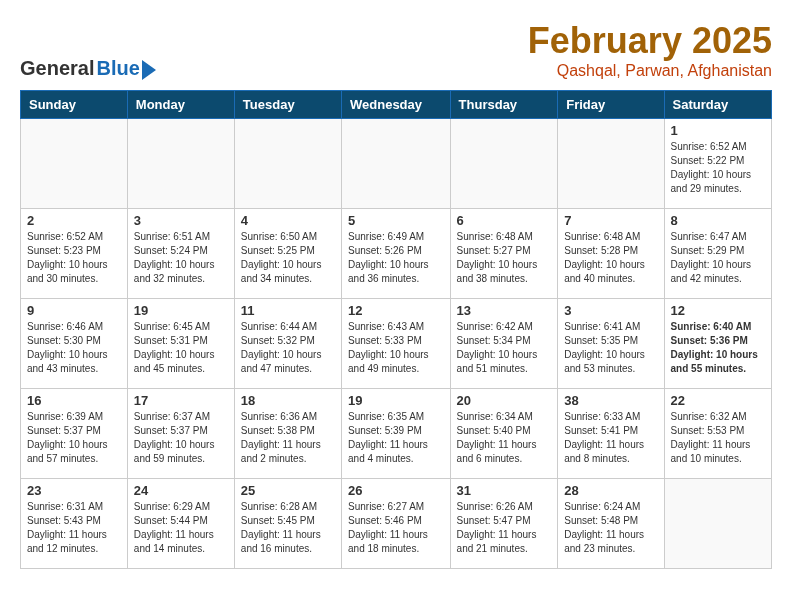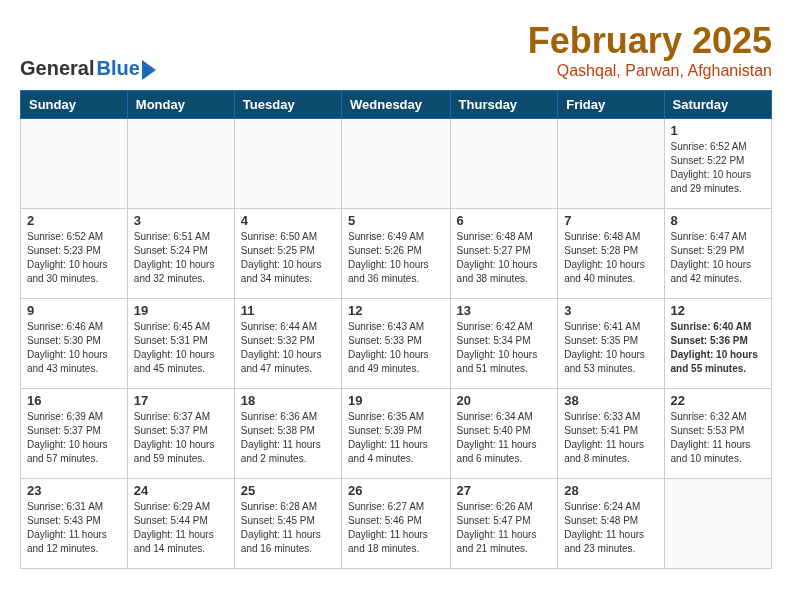--- a/index.html
+++ b/index.html
@@ -293,21 +293,21 @@
 Sunset: 5:45 PM
 Daylight: 11 hours and 16 minutes.</div>
         </td>
         <td>
           <span class="day-num">26</span>
           <div class="day-info" style="white-space: pre-line;">Sunrise: 6:27 AM
 Sunset: 5:46 PM
 Daylight: 11 hours and 18 minutes.</div>
         </td>
         <td>
-          <span class="day-num">27</span>
+          <span class="day-num">31</span>
           <div class="day-info" style="white-space: pre-line;">Sunrise: 6:26 AM
 Sunset: 5:47 PM
 Daylight: 11 hours and 21 minutes.</div>
         </td>
         <td>
           <span class="day-num">28</span>
           <div class="day-info" style="white-space: pre-line;">Sunrise: 6:24 AM
 Sunset: 5:48 PM
 Daylight: 11 hours and 23 minutes.</div>
         </td>

